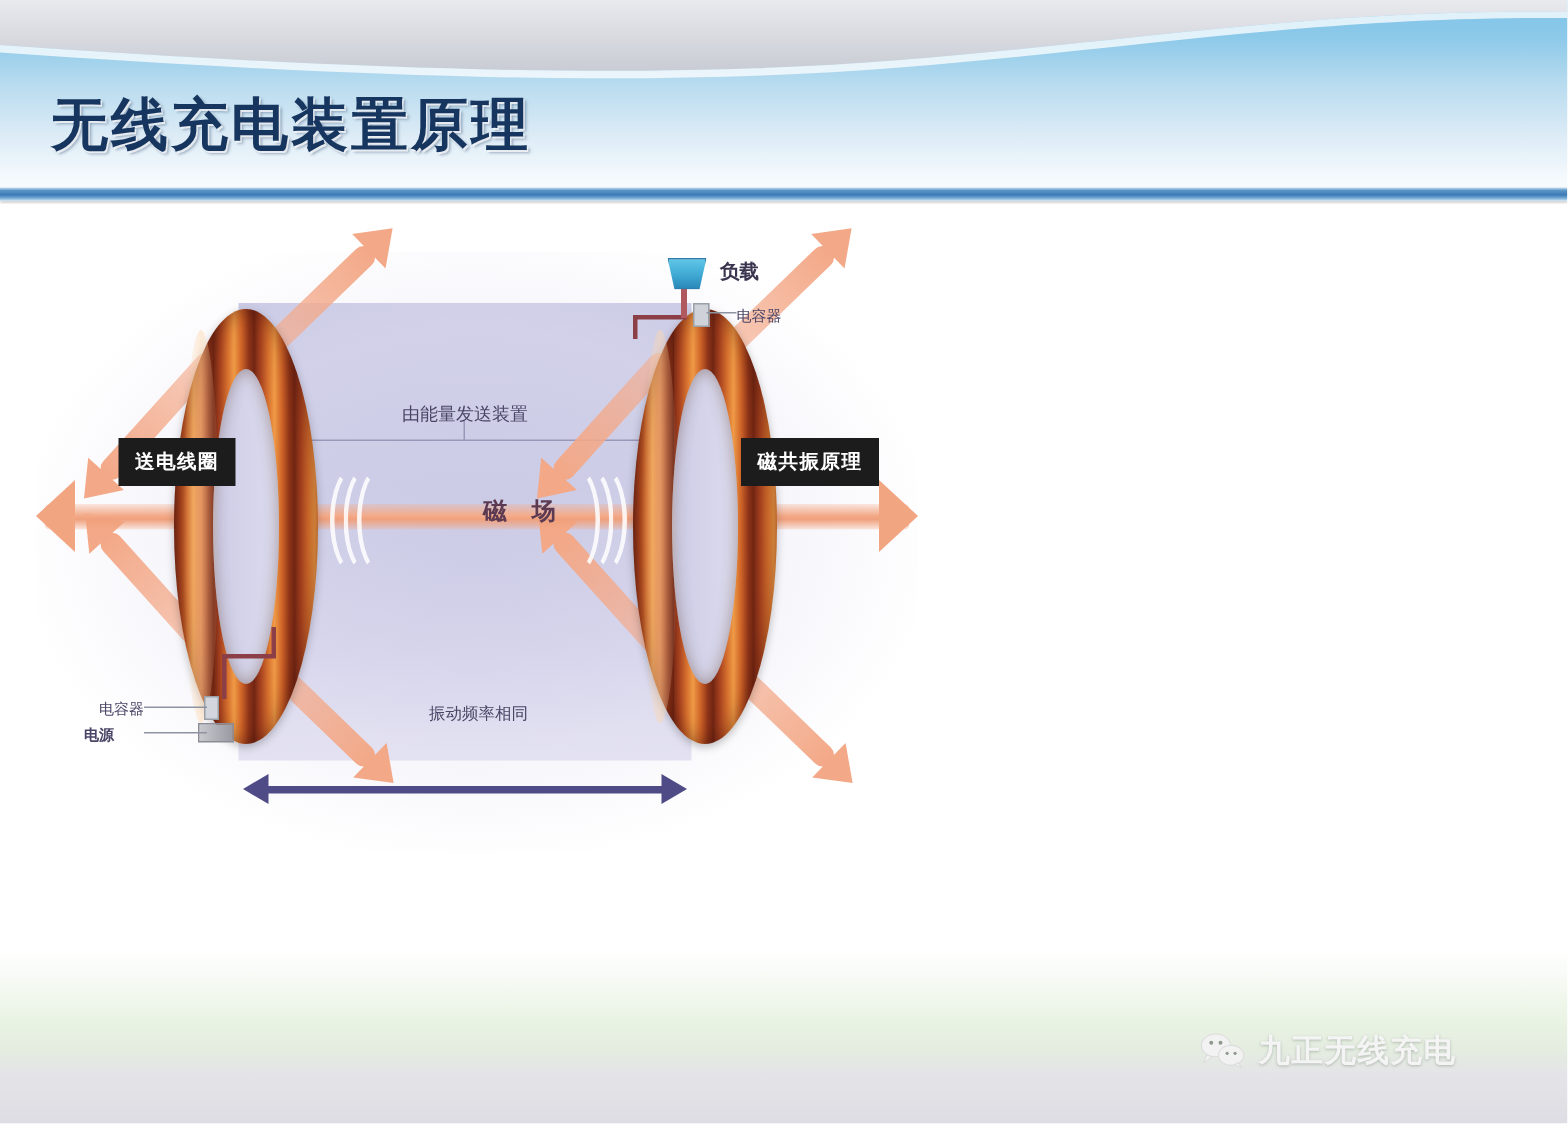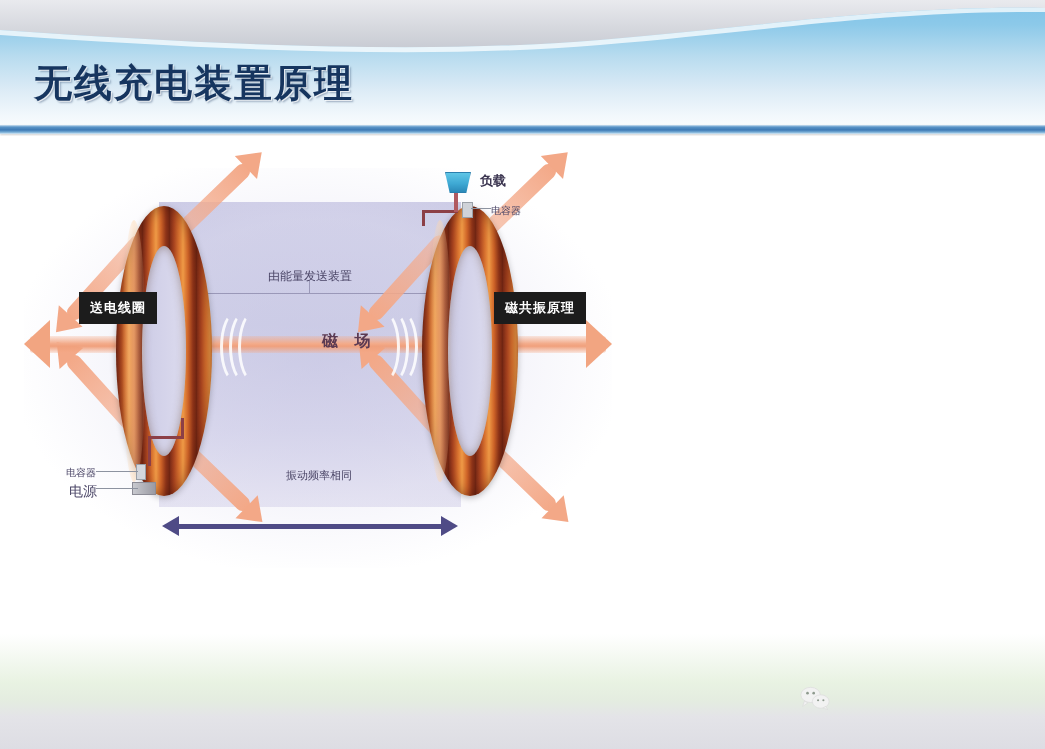--- a/index.html
+++ b/index.html
@@ -171,21 +171,21 @@
   }
   #cap-r-body{
     position:absolute;left:438px;top:34px;width:9px;height:14px;background:#cfd2d8;border:1px solid #9aa0a8;
   }
   #cap-r-line{
     position:absolute;left:447px;top:40px;width:20px;height:1px;background:#8d93a0;
   }
 
   
   #lbl-cap-l{left:42px;top:298px;font-size:10px;color:#4a4566;}
-  #lbl-src-l{left:45px;top:315px;font-size:14px;color:#4a4566;}
+  #lbl-src-l{left:32px;top:315px;font-size:10px;color:#4a4566;font-weight:bold;}
   #cap-l-line{position:absolute;left:72px;top:303px;width:42px;height:1px;background:#8d93a0;}
   #src-l-line{position:absolute;left:72px;top:320px;width:42px;height:1px;background:#8d93a0;}
   #cap-l-body{position:absolute;left:112px;top:296px;width:8px;height:14px;background:#d3d6dc;border:1px solid #9aa0a8;}
   #src-l-body{position:absolute;left:108px;top:314px;width:22px;height:11px;background:linear-gradient(to right,#c8c9cf,#9a9aa2);border:1px solid #8c8c96;}
   #lead-l1{position:absolute;left:124px;top:270px;width:3px;height:28px;background:#8c3f46;}
   #lead-l2{position:absolute;left:124px;top:268px;width:36px;height:3px;background:#8c3f46;}
   #lead-l3{position:absolute;left:157px;top:250px;width:3px;height:20px;background:#8c3f46;}
 
   
   #body-text{
@@ -324,13 +324,14 @@
       <ellipse cx="23.5" cy="17.5" rx="9.5" ry="7.6"></ellipse>
       <path d="M29 23 L31.5 27 L26.5 24.5 Z"></path>
     </g>
     <g fill="#8e9a8e">
       <circle cx="8.5" cy="8" r="1.5"></circle>
         <circle cx="15.5" cy="8" r="1.5"></circle>
       <circle cx="20.5" cy="16" r="1.2"></circle>
         <circle cx="26.5" cy="16" r="1.2"></circle>
     </g>
   </svg>
+  <span class="wm-text">九正无线充电</span>
 </div>
 
 </body></html>

